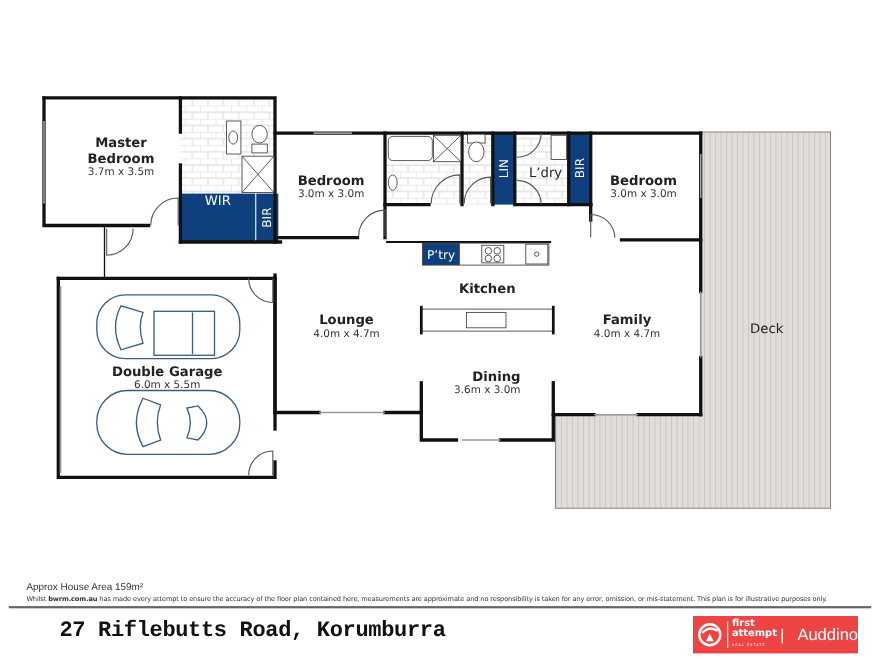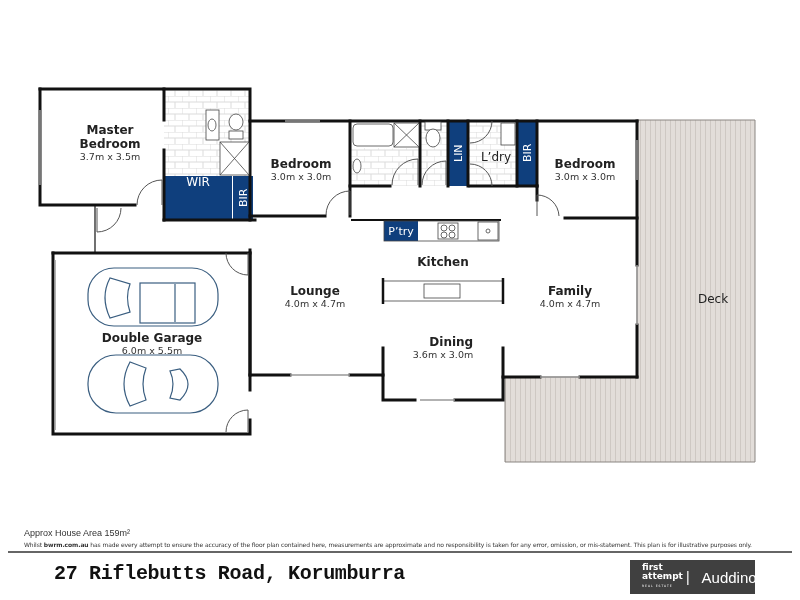--- a/index.html
+++ b/index.html
@@ -7,21 +7,21 @@
   #plan { position:absolute; left:0; top:0; width:800px; height:520px; }
   .label { position:absolute; text-align:center; transform:translateX(-50%); white-space:nowrap; }
   .room-name { font-family:"DejaVu Sans", sans-serif; font-size:12px; font-weight:bold; color:#222; line-height:14px; }
   .room-dim { font-family:"DejaVu Sans", sans-serif; font-size:9.5px; color:#333; line-height:12px; }
   .blue-label { position:absolute; font-family:"DejaVu Sans", sans-serif; font-size:11px; color:#fff; display:flex; align-items:center; justify-content:center; }
   .vert { writing-mode:vertical-rl; transform:rotate(180deg); }
   #footer-area { position:absolute; left:24px; top:528px; font-family:Liberation Sans, sans-serif; font-size:9px; color:#333; }
   #footer-disclaimer { position:absolute; left:24px; top:541px; font-family:"DejaVu Sans", sans-serif; font-size:6px; color:#333; letter-spacing:-0.1px; width:760px; white-space:nowrap; }
   #footer-rule { position:absolute; left:8px; top:551px; width:784px; height:2px; background:#666; }
   #address { position:absolute; left:22px; top:562px; font-family:Liberation Mono, monospace; font-size:20px; font-weight:bold; color:#111; letter-spacing:-0.3px;margin-left:32px; }
-  #logo { position:absolute; left:630px; top:560px; width:125px; height:34px; background:#404040; display:flex; align-items:center; }
+  #logo { position:absolute; left:630px; top:560px; width:150px; height:34px; background:#ef4444; display:flex; align-items:center; }
   #logo .emblem { width:26px; height:26px; margin-left:4px; }
   #logo .divider { width:1px; height:24px; background:#ffffff; margin:0 4px; }
   #logo .brand { color:#fff; font-family:"DejaVu Sans", sans-serif; font-weight:bold; font-size:9px; line-height:9px; }
   #logo .brand small { display:block; font-size:3px; letter-spacing:1px; font-weight:normal; margin-top:1px; }
   #logo .office { color:#fff; font-family:Liberation Sans, sans-serif; font-size:15px; margin-left:12px; }
   #logo .sep { color:#fff; font-size:14px; margin-left:3px; }
 </style>
 </head>
 <body>
 
@@ -207,21 +207,21 @@
   <div class="room-dim">4.0m x 4.7m</div>
 </div>
 <div class="label" style="left:443px; top:335px;text-align:right;">
   <div class="room-name">Dining</div>
   <div class="room-dim">3.6m x 3.0m</div>
 </div>
 <div class="label" style="left:152px; top:331px;">
   <div class="room-name">Double Garage</div>
   <div class="room-dim">6.0m x 5.5m</div>
 </div>
-<div class="label" style="left:697px; top:292px;margin-left:16px;">
+<div class="label" style="left:697px; top:292px;">
   <div class="room-name" style="font-weight:normal;">Deck</div>
 </div>
 
 <div class="blue-label" style="left:164px; top:160px; width:68px; height:44px; font-size:12px;">WIR</div>
 <div class="blue-label vert" style="left:233px; top:176px; width:20px; height:44px;">BIR</div>
 <div class="blue-label vert" style="left:448px; top:120px; width:20px; height:66px;">LIN</div>
 <div class="blue-label vert" style="left:517px; top:120px; width:20px; height:66px;">BIR</div>
 <div class="blue-label" style="left:384px; top:221px; width:34px; height:20px; font-size:11px;">P’try</div>
 
 <div id="footer-area">Approx House Area 159m²</div>

